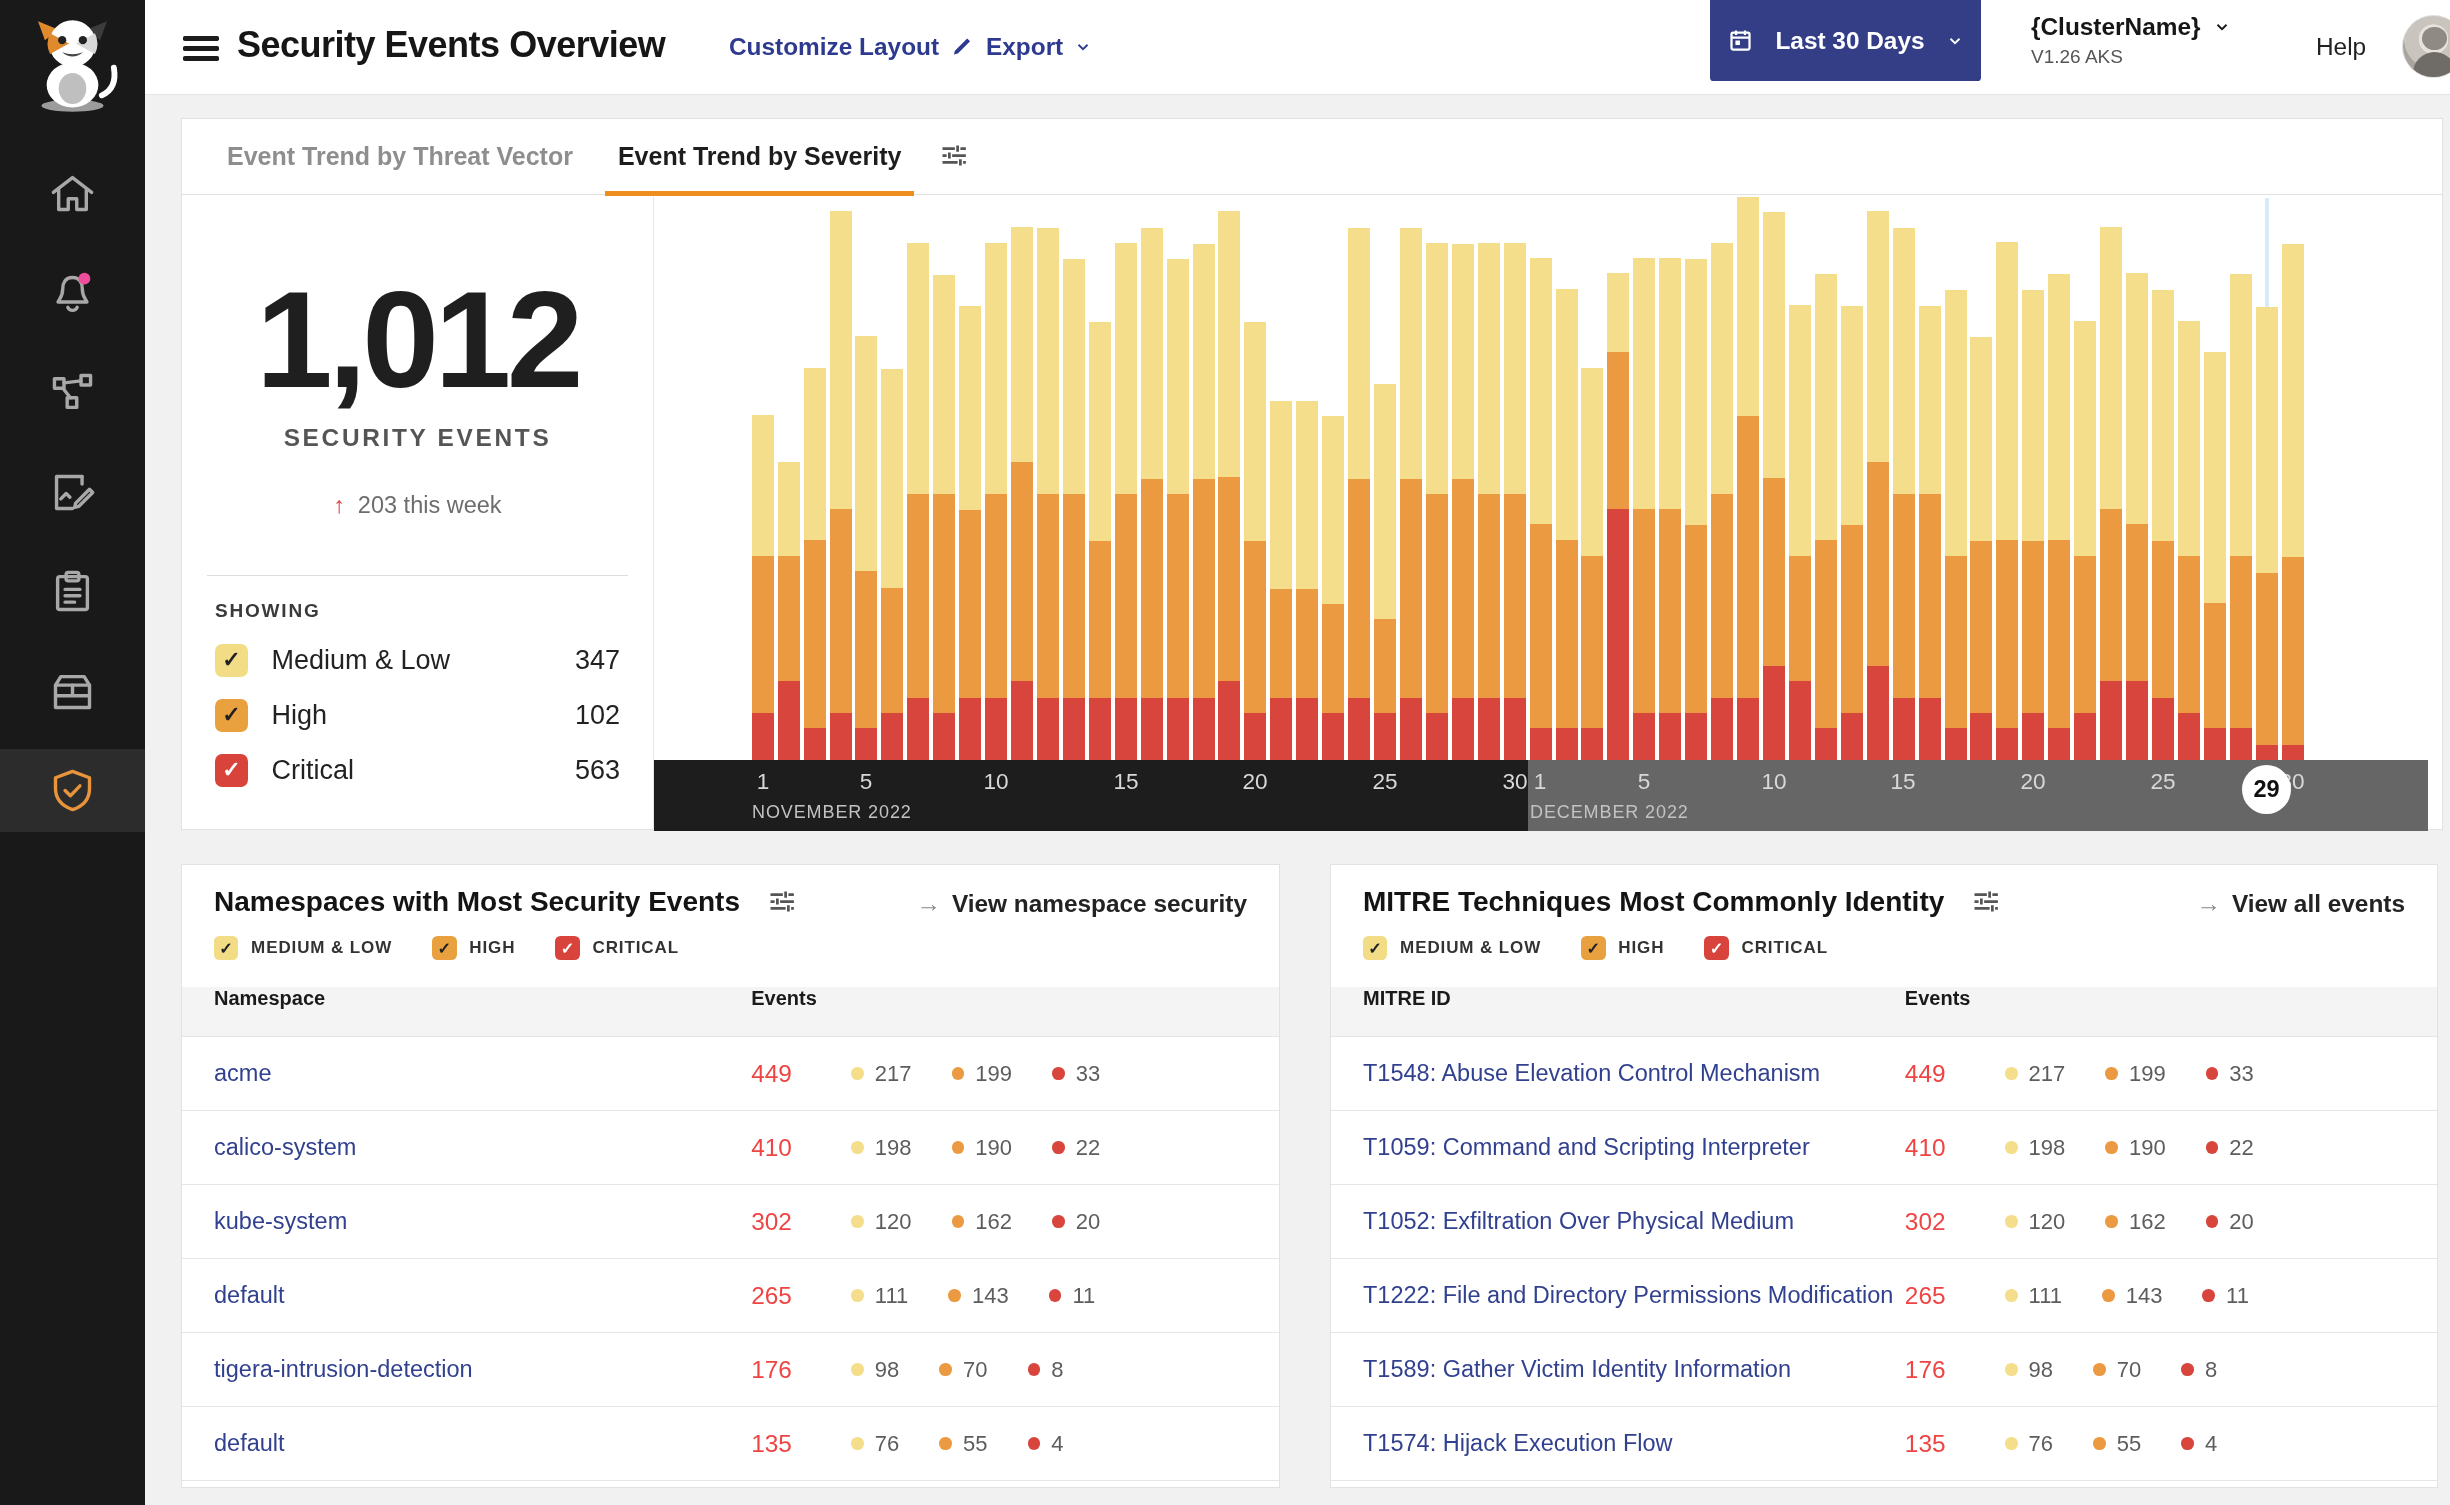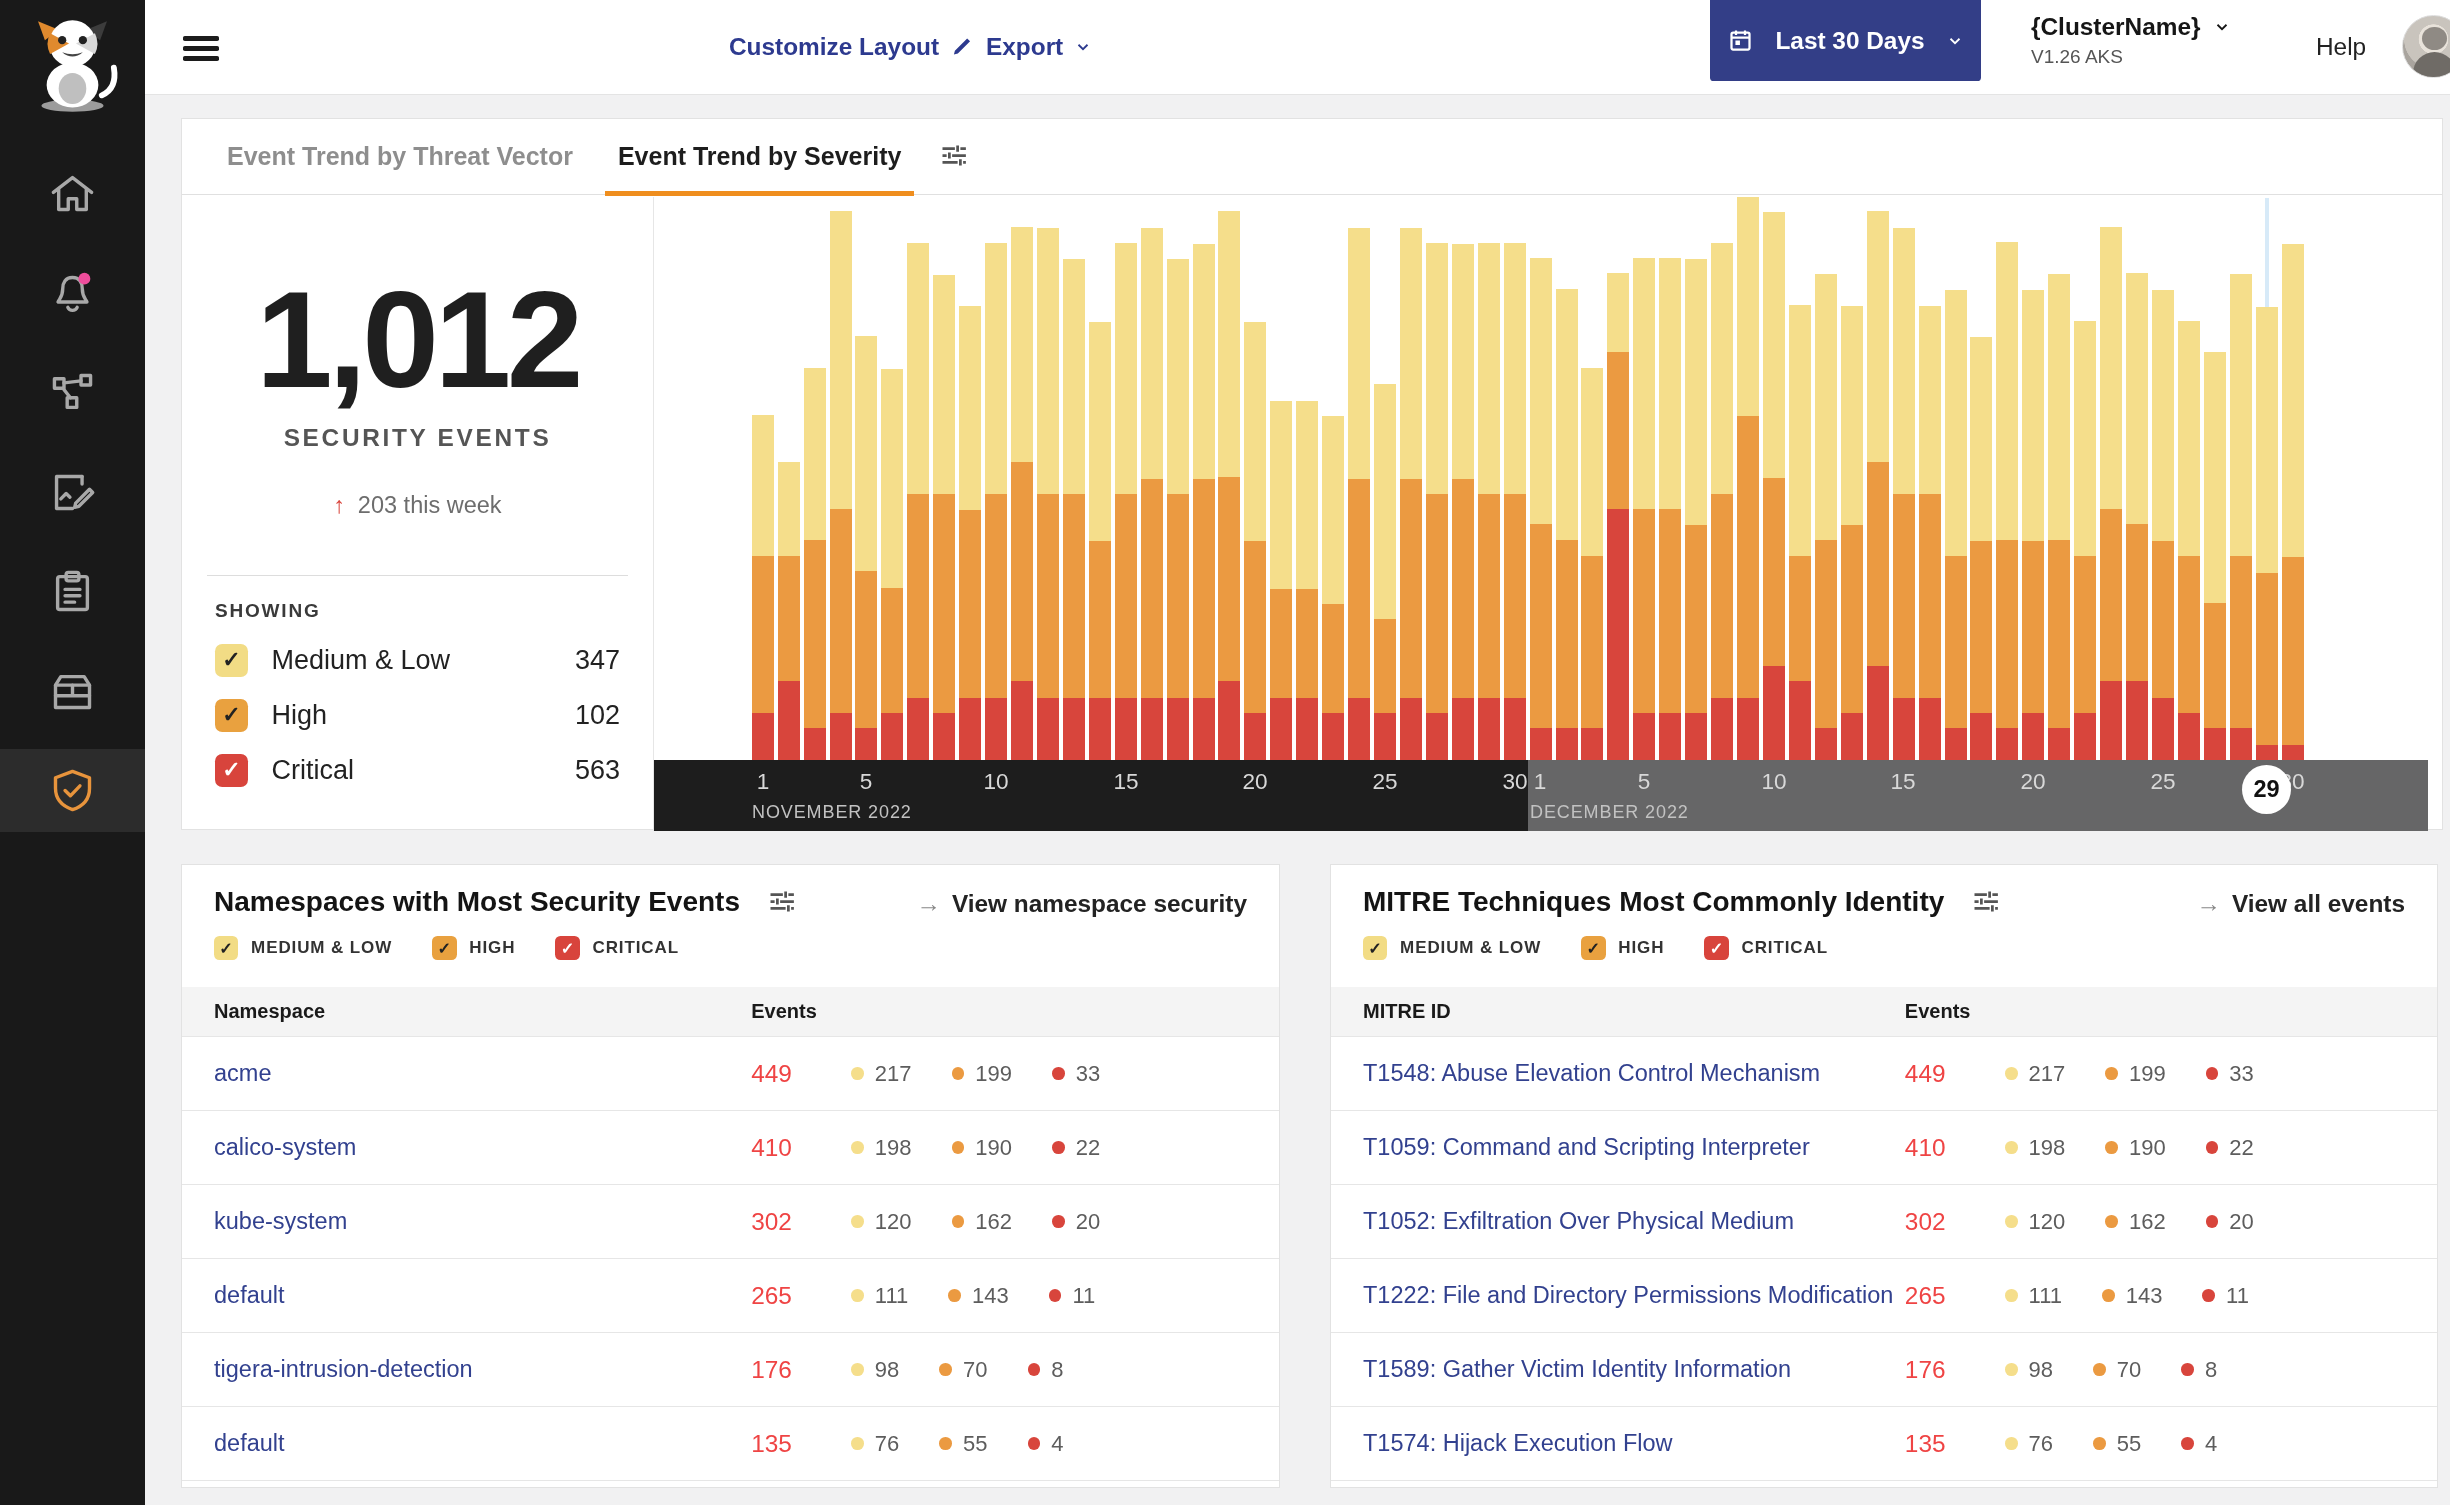--- a/index.html
+++ b/index.html
@@ -70,21 +70,21 @@
   #ns-panel { left:181px; width:1099px; }
   #mitre-panel { left:1330px; width:1108px; }
   .panel-head { position:relative; height:122px; }
   .panel-title { position:absolute; left:32px; top:20px; font-size:28px; font-weight:700; color:#141414; display:flex; align-items:center; gap:25px; }
   .panel-link { position:absolute; right:32px; top:25px; font-size:24.4px; font-weight:600; color:#232323; cursor:pointer; }
   .panel-link .arr { color:#888; margin-right:11px; font-weight:400; }
   .chips { position:absolute; left:32px; top:71px; display:flex; gap:40px; }
   .chip { display:flex; align-items:center; gap:12.7px; cursor:pointer; }
   .chip .cbx { width:24.4px; height:24.4px; border-radius:5.4px; font-size:16.3px; }
   .chip-label { font-size:17px; font-weight:700; letter-spacing:0.9px; color:#333; }
-  .colhead { height:50px; background:#f4f4f4; display:flex; align-items:center; padding:0 32px; font-size:20px; font-weight:700; color:#1a1a1a; border-bottom:0.9px solid #e6e6e6; }
+  .colhead { height:50px; background:#f4f4f4; display:flex; padding:0 32px; font-size:20px; font-weight:700; color:#1a1a1a; border-bottom:0.9px solid #e6e6e6; }
   .colhead .c2 { margin-left:auto; width:48%; }
   .trow { height:74px; display:flex; align-items:center; padding:0 32px; border-bottom:0.9px solid #e6e6e6; }
   .trow a { font-size:23.5px; color:#32418f; text-decoration:none; cursor:pointer; }
   .ev-group { margin-left:auto; width:48%; display:flex; align-items:center; }
   .ev-total { font-size:24.4px; color:#ef4444; width:100px; }
   .pair { display:flex; align-items:center; margin-right:40px; }
   .dot { width:12.7px; height:12.7px; border-radius:50%; margin-right:11px; }
   .pair span { font-size:22px; color:#5d5d5d; }
 </style>
 </head>
@@ -154,20 +154,21 @@
       </svg>
   </div>
 </aside>
 
 <header id="header">
   <div id="hamburger">
       <span></span>
       <span></span>
       <span></span>
     </div>
+  <h1 id="page-title">Security Events Overview</h1>
 
   <div id="customize" class="hdr-link">
     <span>Customize Layout</span>
     <svg width="23.5" height="23.5" viewBox="0 0 24 24" fill="#2d3a8f">
         <path d="M4 20 L5 16 L16 5 L19 8 L8 19 Z M17.5 3.5 L20.5 6.5 L19 8 L16 5 Z"></path>
       </svg>
   </div>
   <div id="export" class="hdr-link">
     <span>Export</span>
     <svg class="chev" viewBox="0 0 24 24">

